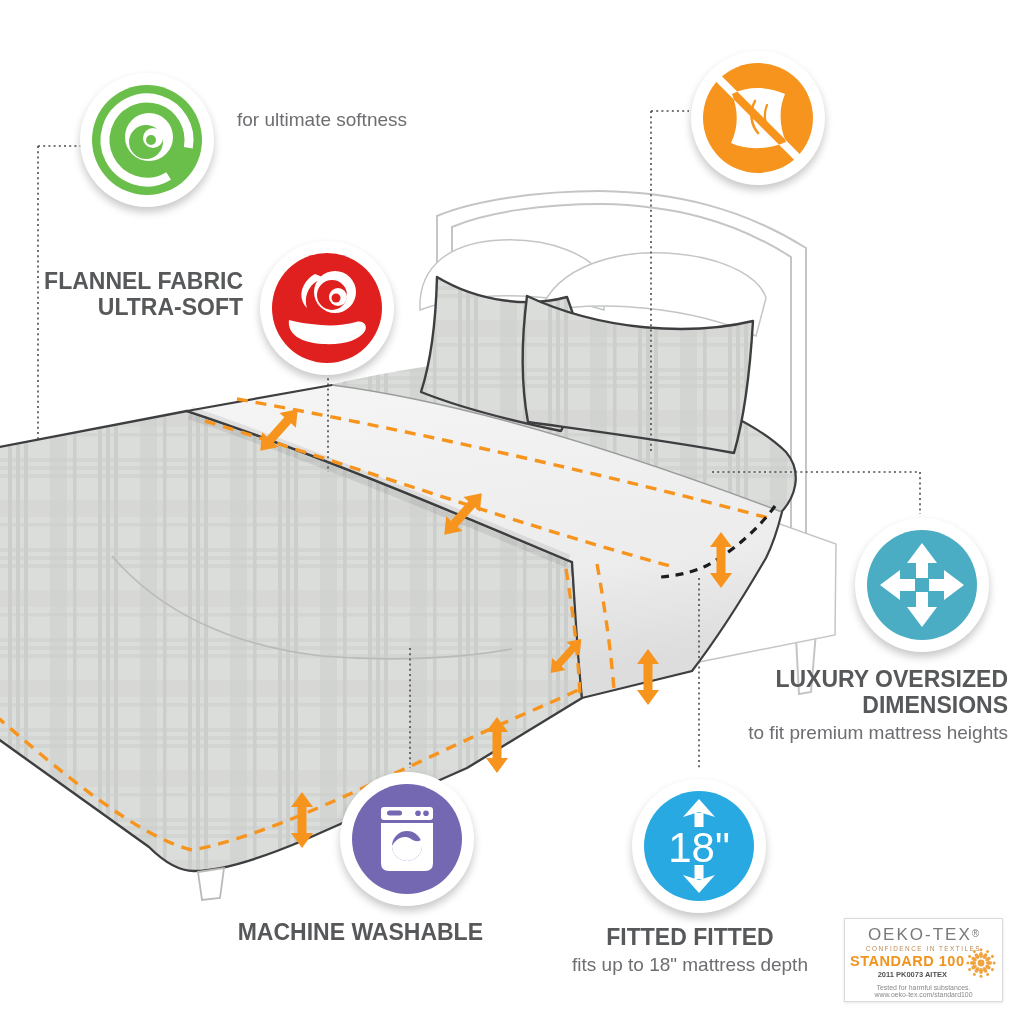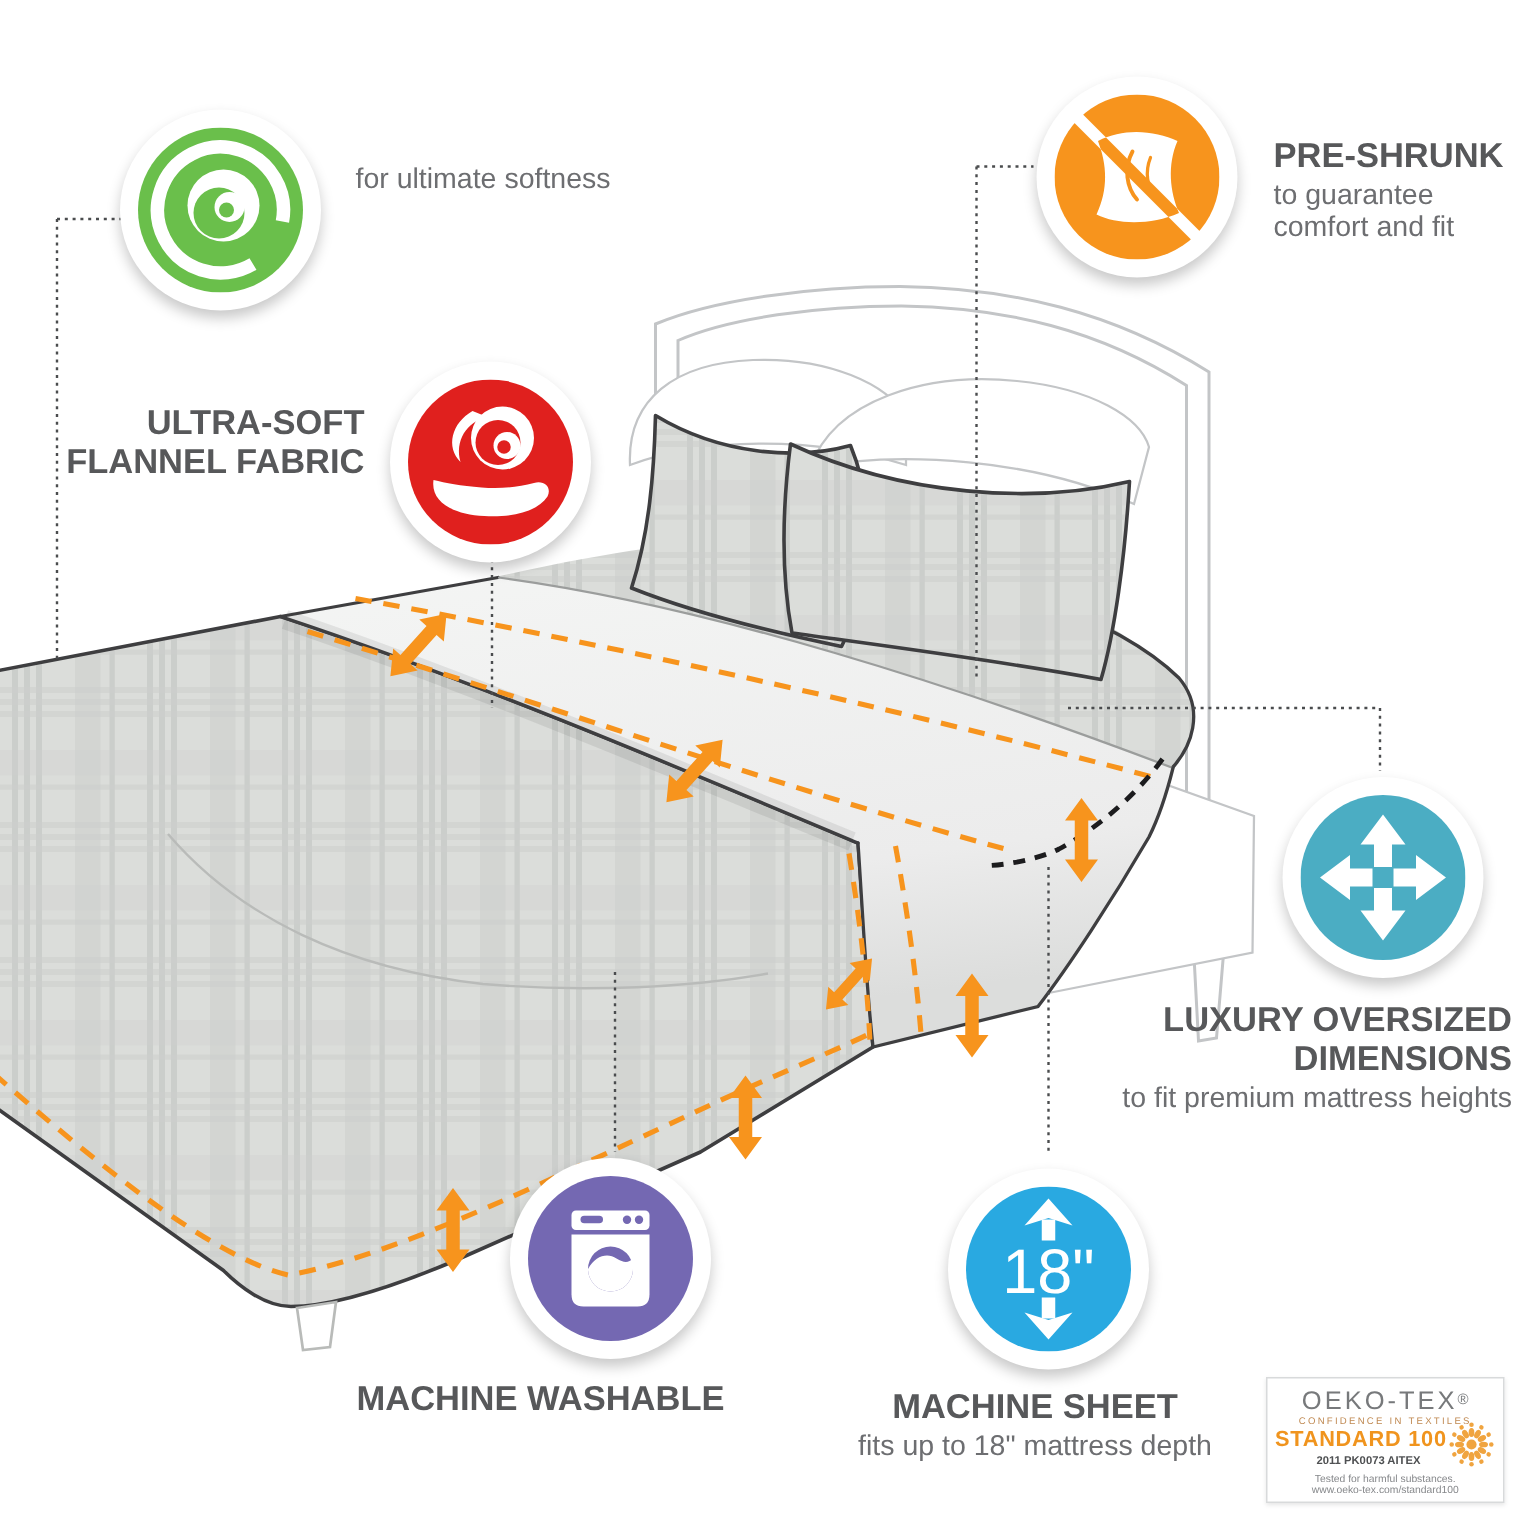--- a/index.html
+++ b/index.html
@@ -224,42 +224,37 @@
       </g>
       <text y="16" text-anchor="middle" font-size="42" fill="#ffffff" font-family="Liberation Sans, sans-serif">18"</text>
     </svg>
   </div>
 
   <div class="ftext" id="text-brushing">
     <span class="f-c">for ultimate softness</span>
   </div>
 
   <div class="ftext" id="text-flannel">
+    <span class="f-h">FLANNEL FABRIC</span>
     <span class="f-h">ULTRA-SOFT</span>
-    <span class="f-h">FLANNEL FABRIC</span>
-  </div>
-
-  <div class="ftext" id="text-preshrunk">
-    <span class="f-h">PRE-SHRUNK</span>
-    <span class="f-c">to guarantee</span>
-    <span class="f-c2">comfort and fit</span>
-  </div>
+  </div>
+
 
   <div class="ftext" id="text-dimensions">
     <span class="f-h">LUXURY OVERSIZED</span>
     <span class="f-h">DIMENSIONS</span>
     <span class="f-c">to fit premium mattress heights</span>
   </div>
 
   <div class="ftext" id="text-washable">
     <span class="f-h">MACHINE WASHABLE</span>
   </div>
 
   <div class="ftext" id="text-fitted">
-    <span class="f-h">MACHINE SHEET</span>
+    <span class="f-h">FITTED FITTED</span>
     <span class="f-c">fits up to 18" mattress depth</span>
   </div>
 
   <div id="oeko-box">
     <div class="oeko-title">
       <span>OEKO-TEX</span><span class="oeko-reg">®</span>
     </div>
     <div class="oeko-conf">CONFIDENCE IN TEXTILES</div>
     <div class="oeko-std">STANDARD 100</div>
     <div class="oeko-num">2011 PK0073 AITEX</div>

